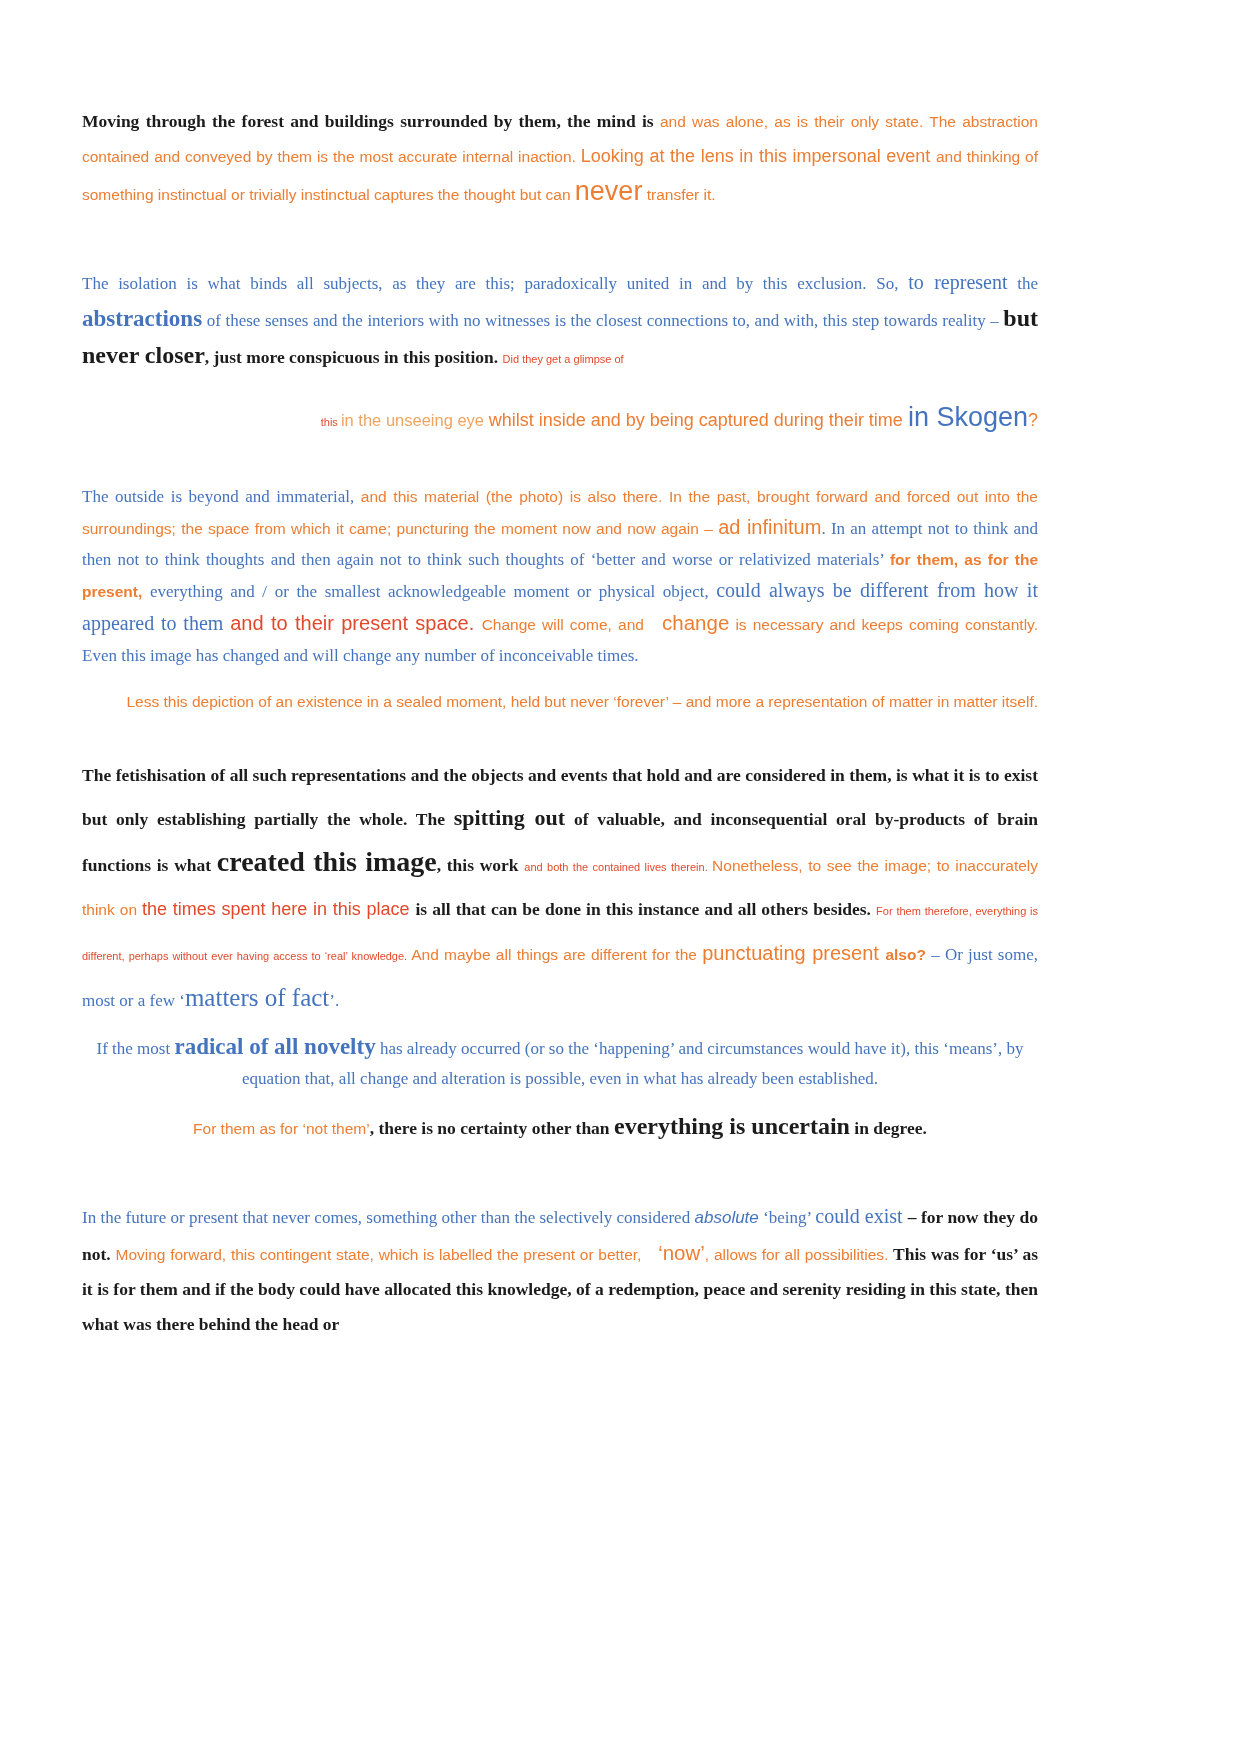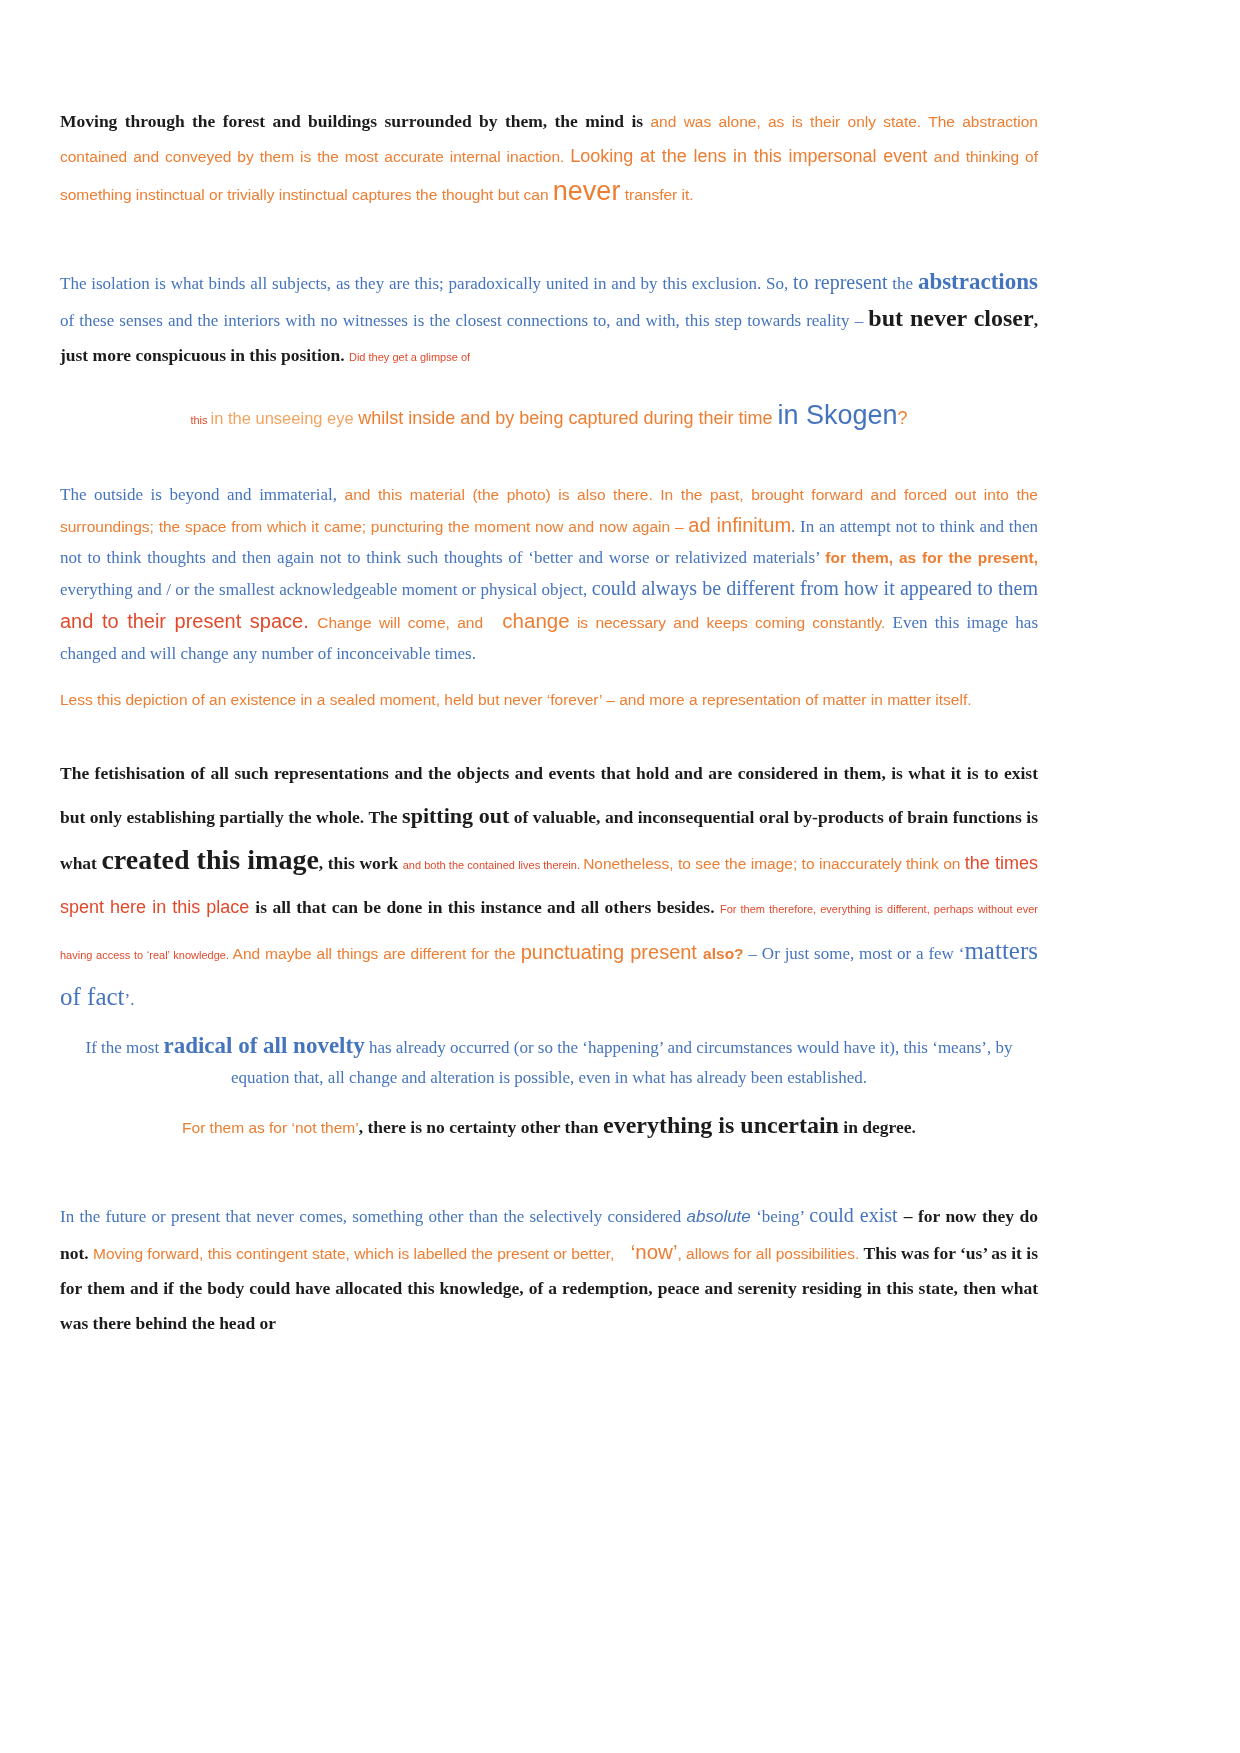--- a/index.html
+++ b/index.html
@@ -1,20 +1,20 @@
 <!DOCTYPE html>
 <html style="--orange: #ED7D31; --orange-light: #F2A35F; --blue: #4574BE; --red: #E2492B; --ink: #1C1C1C;"><head>
 <meta charset="utf-8">
 <style>
   html, body { margin: 0; padding: 0; background: #ffffff; }
   .page {
     width: 1240px;
     height: 1753px;
     box-sizing: border-box;
-    padding: 104px 202px 0 60px;
+    padding: 104px 202px 0 82px;
     background: #ffffff;
     overflow: hidden;
   }
   p.para { margin: 0; text-justify: inter-word; }
 
   
   .sg-bserif       { font-family: "Liberation Serif", serif; font-weight: 700; color: var(--ink); font-size: 17.5px; }
   .sg-bserif-lg    { font-family: "Liberation Serif", serif; font-weight: 700; color: var(--ink); font-size: 22px; }
   .sg-bserif-xl    { font-family: "Liberation Serif", serif; font-weight: 700; color: var(--ink); font-size: 28px; }
   .sg-bserif-title { font-family: "Liberation Serif", serif; font-weight: 700; color: var(--ink); font-size: 24px; }
@@ -41,21 +41,21 @@
   .sg-red-md   { font-family: Liberation Sans, sans-serif; color: var(--red); font-size: 18px; }
   .sg-red-lg   { font-family: "Liberation Sans", sans-serif; color: var(--red); font-size: 20px; }
 </style>
 </head>
 <body>
 
 <div class="page">
   <div>
       <p class="para" style="text-align: justify; line-height: 34px; margin-top: 0px;"><span class="sg-bserif">Moving through the forest and buildings surrounded by them, the mind is </span><span class="sg-or">and was alone, as is their only state. The abstraction contained and conveyed by them is the most accurate internal inaction. </span><span class="sg-or-md">Looking at the lens in this impersonal event </span><span class="sg-or">and thinking of something instinctual or trivially instinctual captures the thought but can </span><span class="sg-or-xxl">never</span><span class="sg-or"> transfer it.</span></p>
       <p class="para" style="text-align: justify; line-height: 34px; margin-top: 53px;"><span class="sg-blue">The isolation is what binds all subjects, as they are this; paradoxically united in and by this exclusion. So, </span><span class="sg-blue-md">to represent</span><span class="sg-blue"> the </span><span class="sg-blue-lg">abstractions</span><span class="sg-blue"> of these senses and the interiors with no witnesses is the closest connections to, and with, this step towards reality – </span><span class="sg-bserif-title">but never closer</span><span class="sg-bserif">, just more conspicuous in this position. </span><span class="sg-red">Did they get a glimpse of</span></p>
-      <p class="para" style="text-align: center; line-height: 34px; margin-top: 24px;"><span class="sg-red">this </span><span class="sg-or-light">in the unseeing eye </span><span class="sg-or-md">whilst inside and by being captured during their time </span><span class="sg-bluesans-xl">in Skogen</span><span class="sg-or-md">?</span></p>
+      <p class="para" style="text-align: right; line-height: 34px; margin-top: 24px;"><span class="sg-red">this </span><span class="sg-or-light">in the unseeing eye </span><span class="sg-or-md">whilst inside and by being captured during their time </span><span class="sg-bluesans-xl">in Skogen</span><span class="sg-or-md">?</span></p>
       <p class="para" style="text-align: justify; line-height: 31px; margin-top: 42px;"><span class="sg-blue">The outside is beyond and immaterial, </span><span class="sg-or">and this material (the photo) is also there. In the past, brought forward and forced out into the surroundings; the space from which it came; puncturing the moment now and now again – </span><span class="sg-or-xl">ad infinitum</span><span class="sg-blue">. In an attempt not to think and then not to think thoughts and then again not to think such thoughts of ‘better and worse or relativized materials’ </span><span class="sg-or-bold">for them, as for the present, </span><span class="sg-blue">everything and / or the smallest acknowledgeable moment or physical object, </span><span class="sg-blue-md">could always be different from how it appeared to them </span><span class="sg-red-lg">and to their present space. </span><span class="sg-or">Change will come, and </span><span class="sg-or-lg">change</span><span class="sg-or"> is necessary and keeps coming constantly. </span><span class="sg-blue">Even this image has changed and will change any number of inconceivable times.</span></p>
-      <p class="para" style="text-align: left; line-height: 25px; margin-top: 18px;"><span class="sg-or">Less this depiction of an existence in a sealed moment, held but never ‘forever’ – and more a representation of matter in matter itself.</span></p>
+      <p class="para" style="text-align: right; line-height: 25px; margin-top: 18px;"><span class="sg-or">Less this depiction of an existence in a sealed moment, held but never ‘forever’ – and more a representation of matter in matter itself.</span></p>
       <p class="para" style="text-align: justify; line-height: 42px; margin-top: 40px;"><span class="sg-bserif">The fetishisation of all such representations and the objects and events that hold and are considered in them, is what it is to exist but only establishing partially the whole. The </span><span class="sg-bserif-lg">spitting out</span><span class="sg-bserif"> of valuable, and inconsequential oral by-products of brain functions is what </span><span class="sg-bserif-xl">created this image</span><span class="sg-bserif">, this work </span><span class="sg-red">and both the contained lives therein. </span><span class="sg-or">Nonetheless, to see the image; to inaccurately think on </span><span class="sg-red-md">the times spent here in this place </span><span class="sg-bserif">is all that can be done in this instance and all others besides. </span><span class="sg-red">For them therefore, everything is different, perhaps without ever having access to ‘real’ knowledge. </span><span class="sg-or">And maybe all things are different for the </span><span class="sg-or-xl">punctuating present </span><span class="sg-or-bold">also? </span><span class="sg-blue">– Or just some, most or a few ‘</span><span class="sg-blue-xl">matters of fact</span><span class="sg-blue">’.</span></p>
       <p class="para" style="text-align: center; line-height: 30px; margin-top: 10px;"><span class="sg-blue">If the most </span><span class="sg-blue-lg">radical of all novelty</span><span class="sg-blue"> has already occurred (or so the ‘happening’ and circumstances would have it), this ‘means’, by equation that, all change and alteration is possible, even in what has already been established.</span></p>
       <p class="para" style="text-align: center; line-height: 36px; margin-top: 14px;"><span class="sg-or">For them as for ‘not them’</span><span class="sg-bserif">, there is no certainty other than </span><span class="sg-bserif-title">everything is uncertain</span><span class="sg-bserif"> in degree.</span></p>
       <p class="para" style="text-align: justify; line-height: 35px; margin-top: 52px;"><span class="sg-blue">In the future or present that never comes, something other than the selectively considered </span><span class="sg-blue-it">absolute</span><span class="sg-blue"> ‘being’ </span><span class="sg-blue-md">could exist </span><span class="sg-bserif">– for now they do not. </span><span class="sg-or">Moving forward, this contingent state, which is labelled the present or better, </span><span class="sg-or-lg">‘now’</span><span class="sg-or">, allows for all possibilities. </span><span class="sg-bserif">This was for ‘us’ as it is for them and if the body could have allocated this knowledge, of a redemption, peace and serenity residing in this state, then what was there behind the head or</span></p>
     </div>
 </div>
 
 </body></html>

